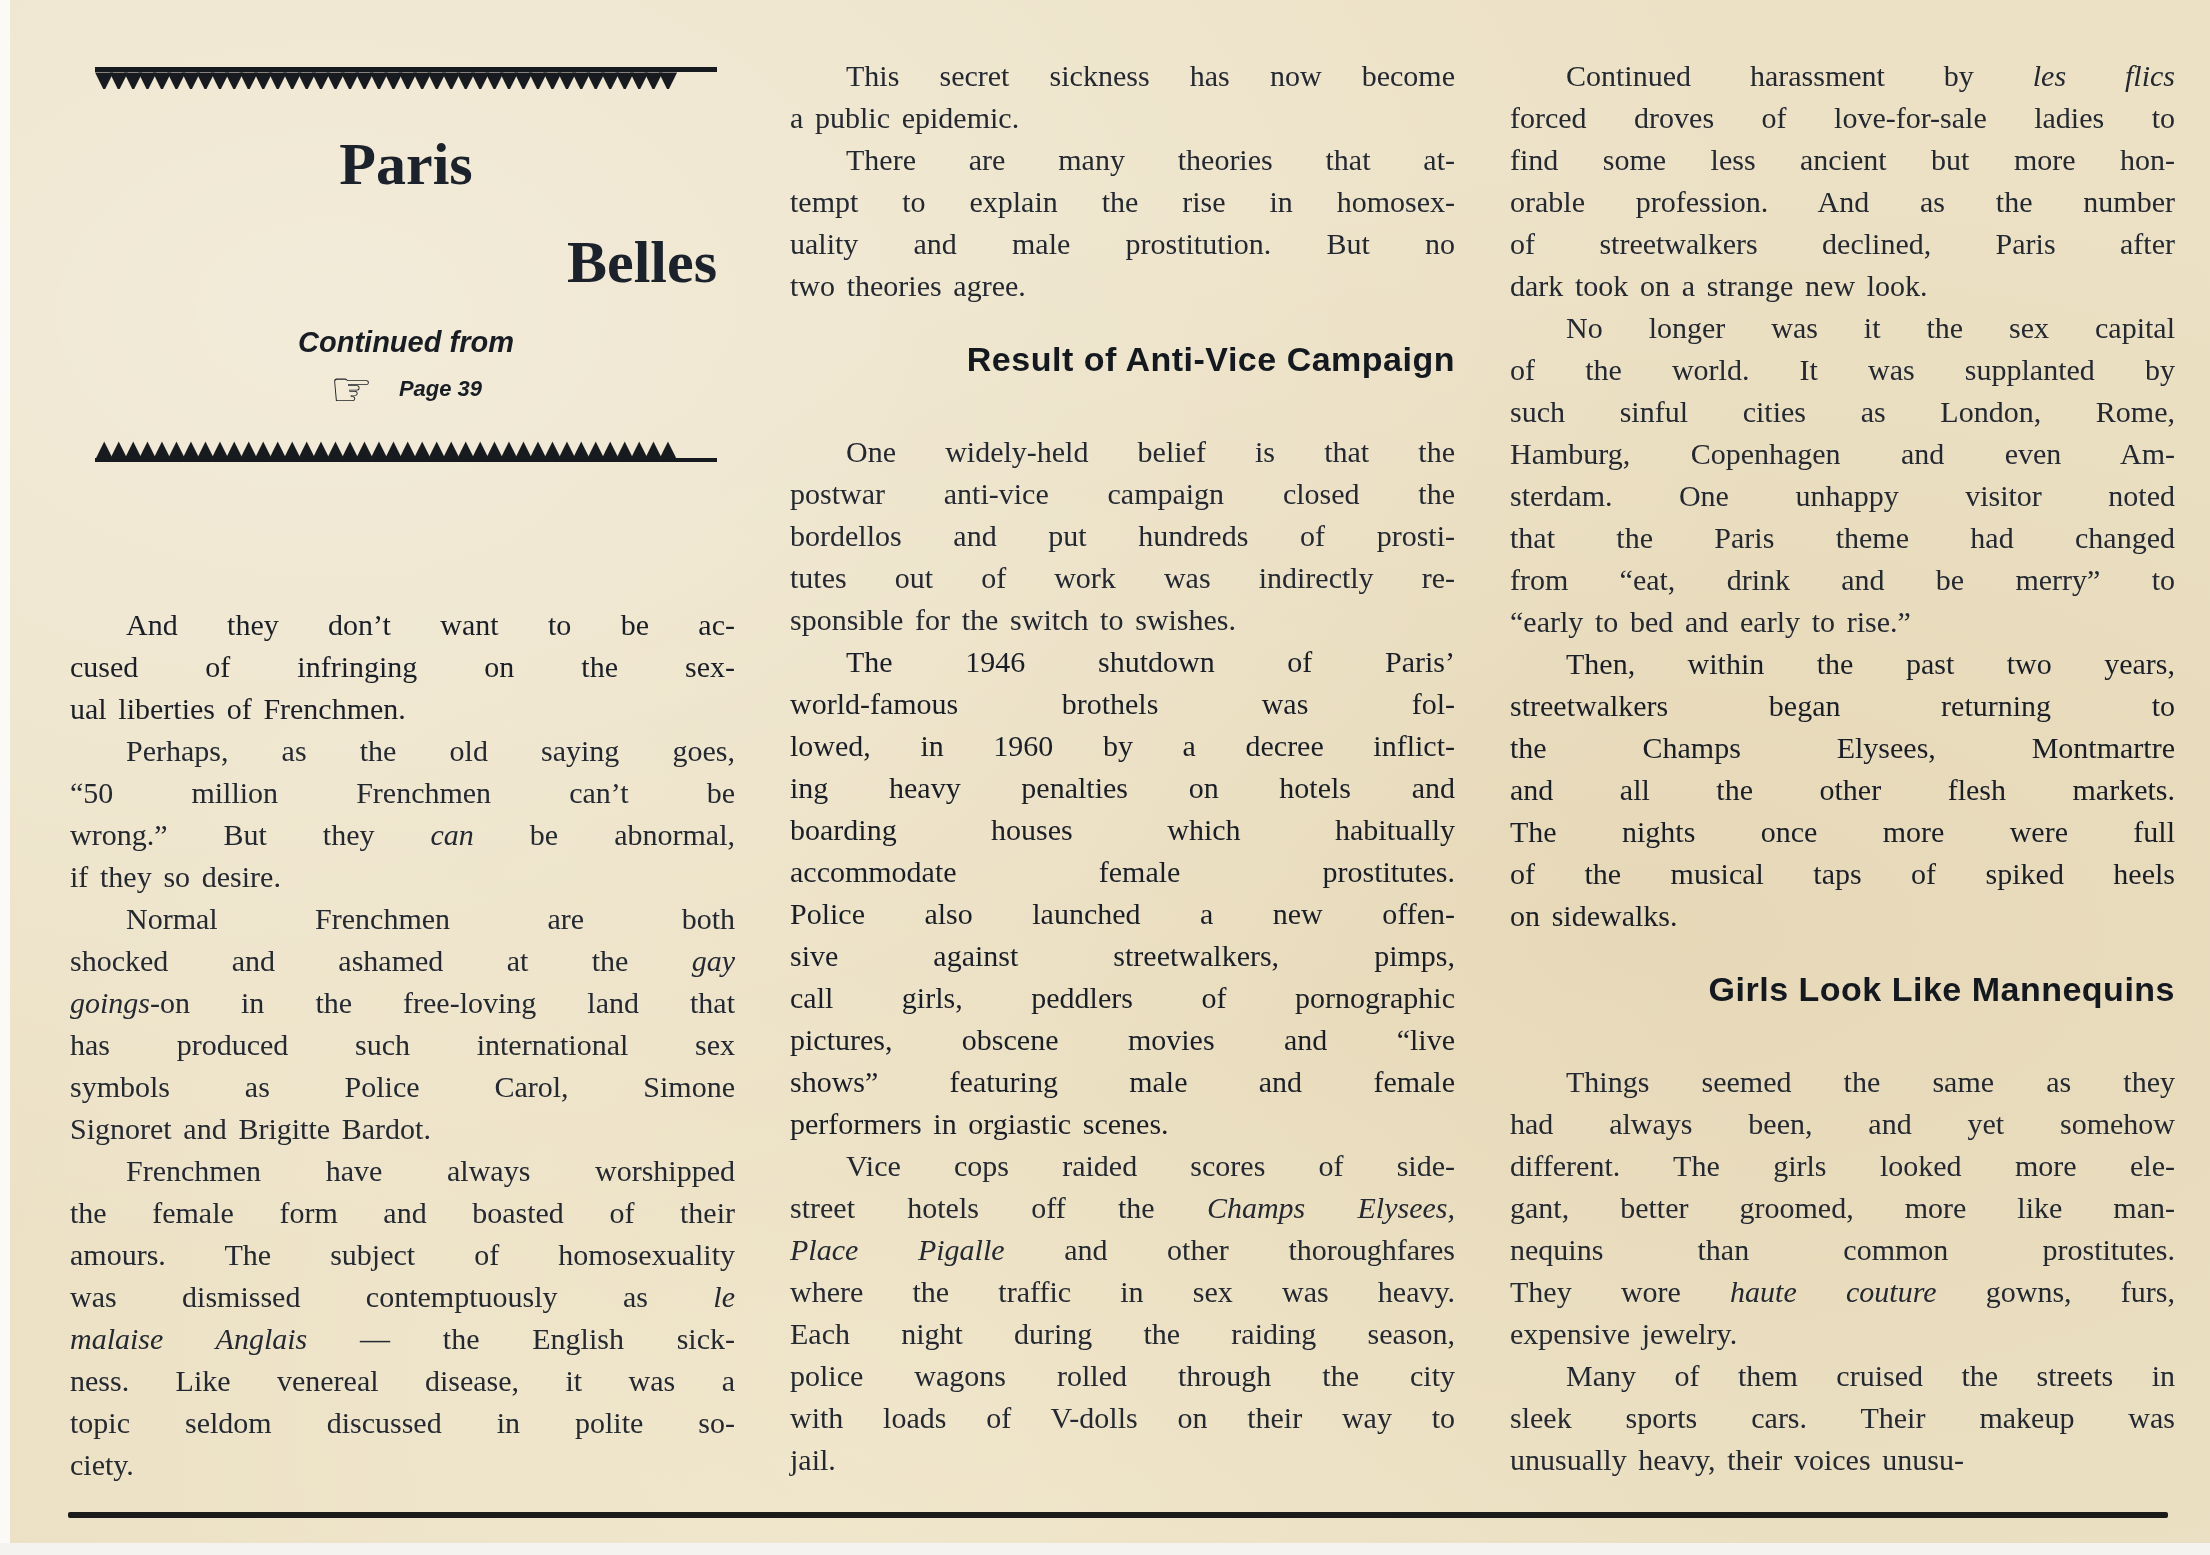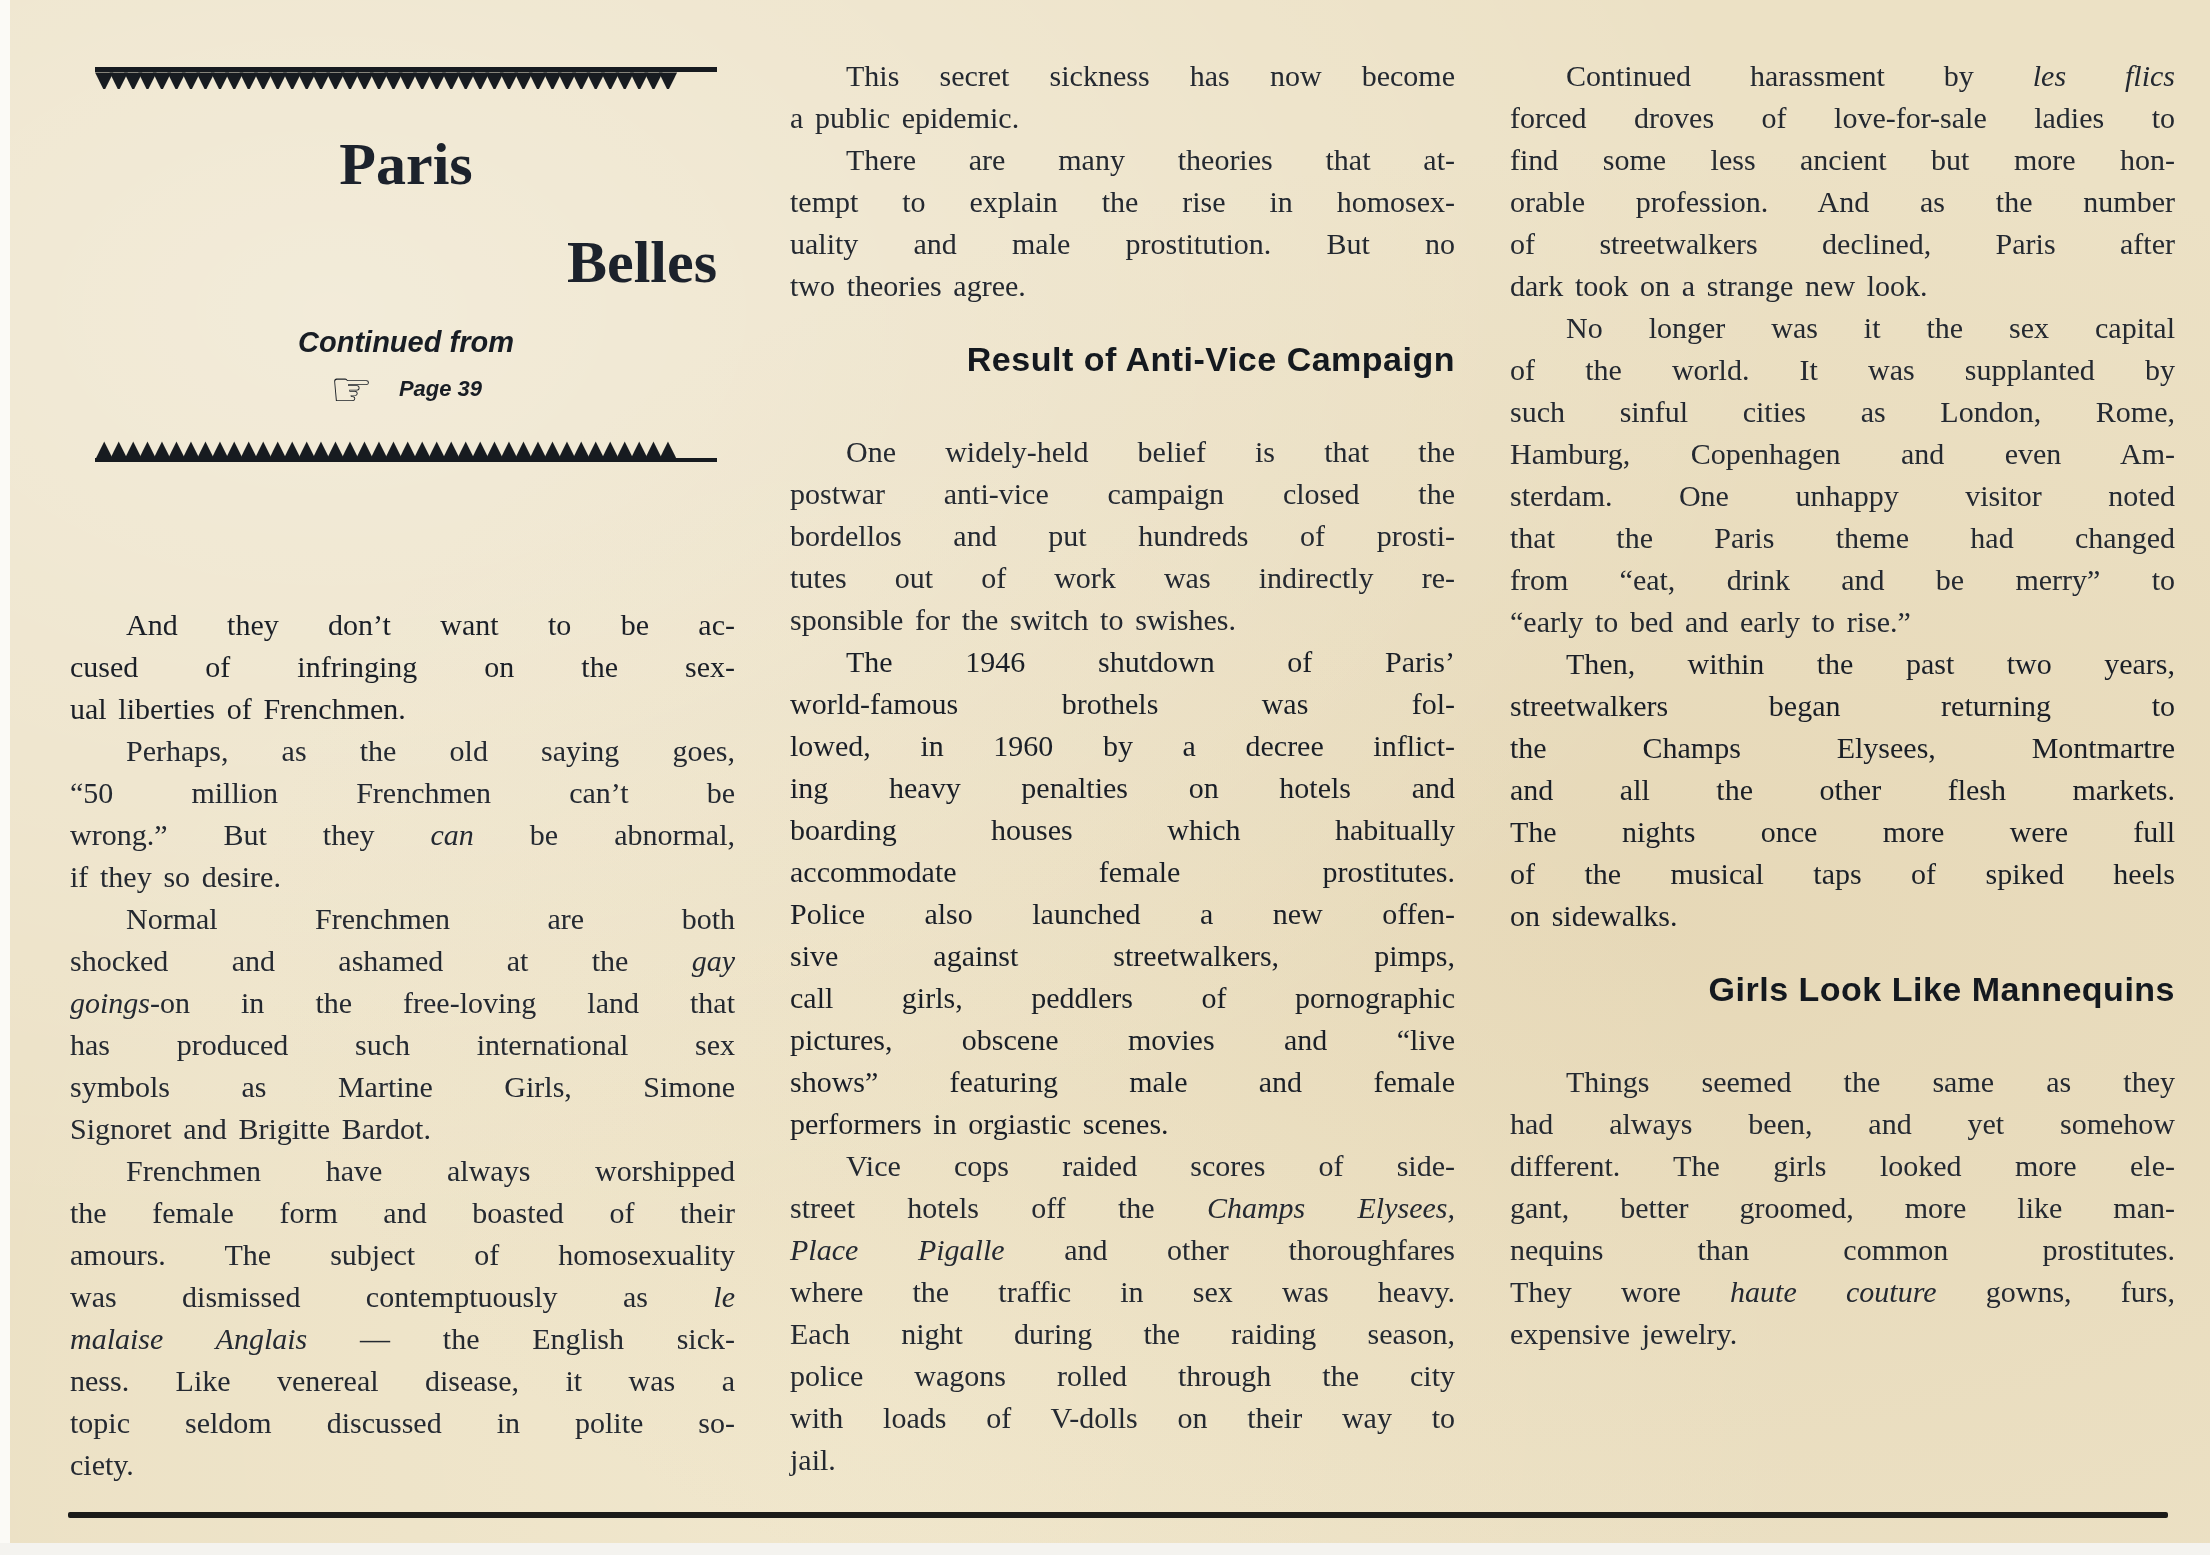--- a/index.html
+++ b/index.html
@@ -104,21 +104,21 @@
             <div class="ln first"><span>Perhaps, as the old saying goes,</span></div>
             <div class="ln"><span>“50 million Frenchmen can’t be</span></div>
             <div class="ln"><span>wrong.” But they </span><span class="it">can</span><span> be abnormal,</span></div>
             <div class="ln last"><span>if they so desire.</span></div>
           </div>
           <div class="para">
             <div class="ln first"><span>Normal Frenchmen are both</span></div>
             <div class="ln"><span>shocked and ashamed at the </span><span class="it">gay</span></div>
             <div class="ln"><span class="it">goings</span><span>-on in the free-loving land that</span></div>
             <div class="ln"><span>has produced such international sex</span></div>
-            <div class="ln"><span>symbols as Martine Girls, Simone</span></div>
+            <div class="ln"><span>symbols as Police Carol, Simone</span></div>
             <div class="ln last"><span>Signoret and Brigitte Bardot.</span></div>
           </div>
           <div class="para">
             <div class="ln first"><span>Frenchmen have always worshipped</span></div>
             <div class="ln"><span>the female form and boasted of their</span></div>
             <div class="ln"><span>amours. The subject of homosexuality</span></div>
             <div class="ln"><span>was dismissed contemptuously as </span><span class="it">le</span></div>
             <div class="ln"><span class="it">malaise Anglais</span><span> — the English sick-</span></div>
             <div class="ln"><span>ness. Like venereal disease, it was a</span></div>
             <div class="ln"><span>topic seldom discussed in polite so-</span></div>
@@ -203,19 +203,24 @@
         <div class="col-heading">Girls Look Like Mannequins</div>
         <div class="para">
           <div class="ln first"><span>Things seemed the same as they</span></div>
           <div class="ln"><span>had always been, and yet somehow</span></div>
           <div class="ln"><span>different. The girls looked more ele-</span></div>
           <div class="ln"><span>gant, better groomed, more like man-</span></div>
           <div class="ln"><span>nequins than common prostitutes.</span></div>
           <div class="ln"><span>They wore </span><span class="it">haute couture</span><span> gowns, furs,</span></div>
           <div class="ln last"><span>expensive jewelry.</span></div>
         </div>
+        <div class="para">
+          <div class="ln first"><span>Many of them cruised the streets in</span></div>
+          <div class="ln"><span>sleek sports cars. Their makeup was</span></div>
+          <div class="ln last"><span>unusually heavy, their voices unusu-</span></div>
+        </div>
       </div>
 
   </div>
 
   <div class="bottom-rule"></div>
   <div class="edge-bottom"></div>
 </div>
 
 </body></html>

